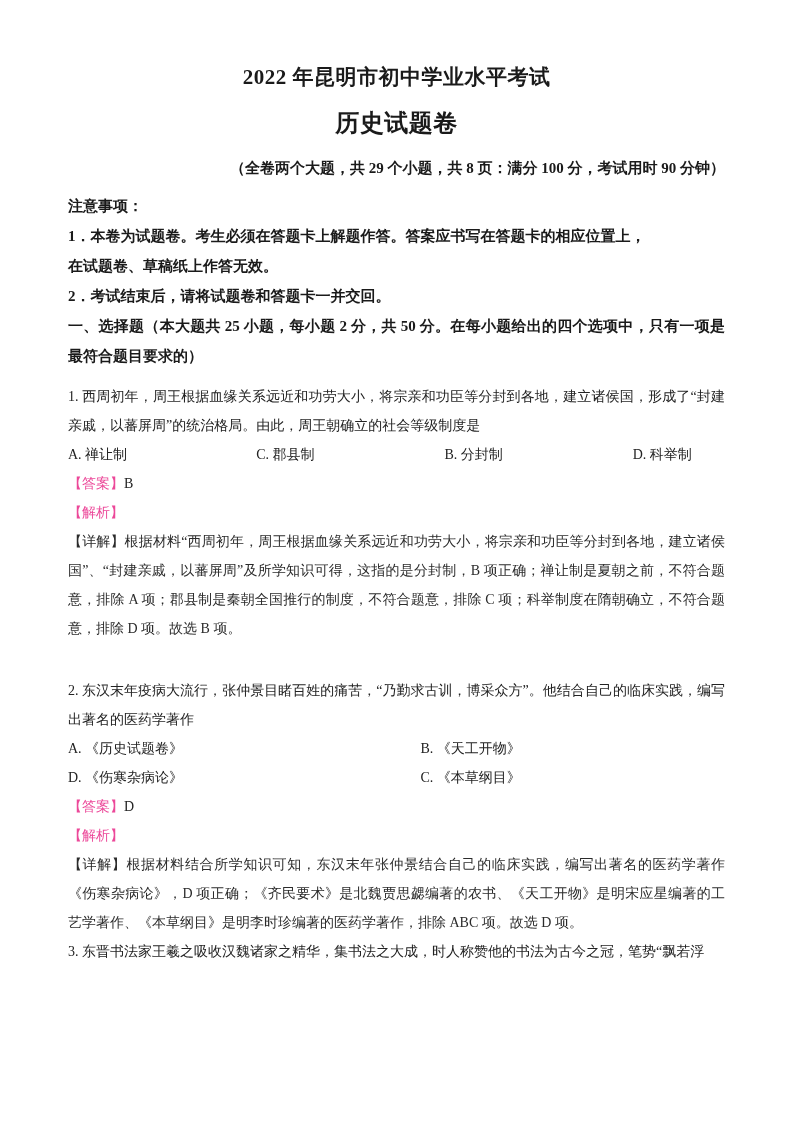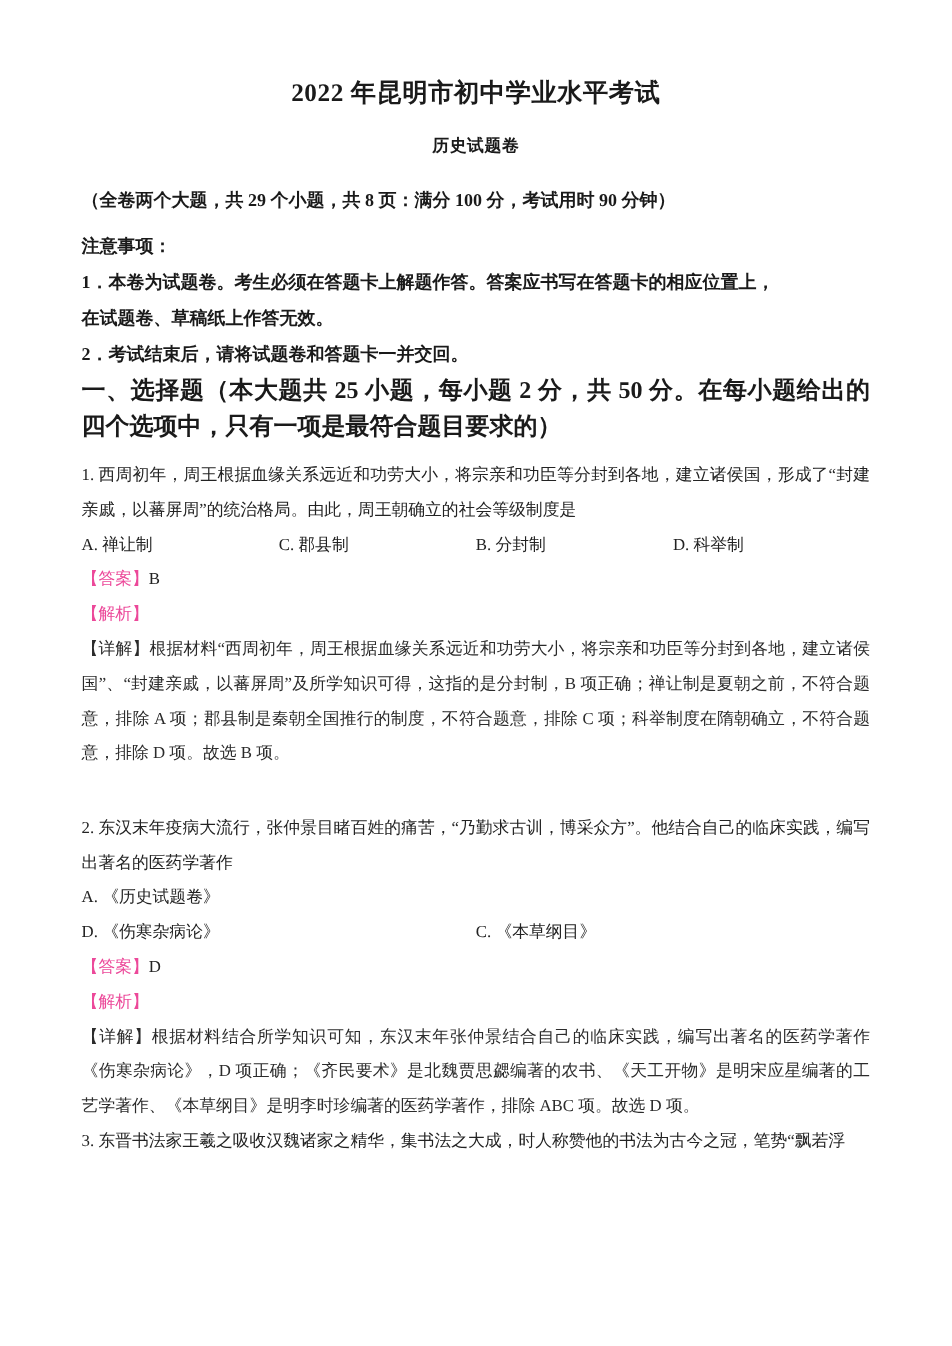--- a/index.html
+++ b/index.html
@@ -29,29 +29,29 @@
     text-align: center;
     font-size: 21px;
     font-weight: bold;
     letter-spacing: 0.5px;
     margin: 0;
     padding-top: 62px;
     line-height: 30px;
   }
   .doc-subtitle {
     text-align: center;
-    font-size: 14px;
+    font-size: 24px;
     font-weight: bold;
     letter-spacing: 0.5px;
     margin: 0;
     padding-top: 17px;
     line-height: 28px;
   }
   .doc-meta {
-    text-align: left;
+    text-align: right;
     font-size: 15px;
     font-weight: bold;
     margin: 0;
     padding-top: 18px;
     line-height: 26px;
   }
 
   
   .notice {
     padding-top: 10px;
@@ -66,21 +66,21 @@
 
   .part-title {
     text-align: center;
     font-size: 15.5px;
     font-weight: bold;
     margin: 0;
     padding-top: 10px;
     line-height: 30px;
   }
   .section-intro {
-    font-size: 20px;
+    font-size: 15px;
     font-weight: bold;
     line-height: 30px;
     margin: 0;
     text-align: justify;
     text-justify: inter-ideograph;
   }
 
   
   .q-block {
     padding-top: 11px;
@@ -91,20 +91,21 @@
     margin: 0;
     text-align: justify;
     text-justify: inter-ideograph;
     color: #232323;
   }
   .opts {
     display: flex;
     font-size: 14px;
     line-height: 29px;
     color: #232323;
+    gap: 24px;
   }
   .opts-4 > .opt { flex: 0 0 25%; }
   .opts-2 > .opt { flex: 0 0 50%; }
   .opt { white-space: nowrap; }
 
   
   .ans-line, .exp-line {
     font-size: 14px;
     line-height: 29px;
     margin: 0;
@@ -156,20 +157,21 @@
     <p class="exp-line"><span class="marker-blue">【解析】</span></p>
     <p class="detail-para"><span>【详解】</span><span>根据材料“西周初年，周王根据血缘关系远近和功劳大小，将宗亲和功臣等分封到各地，建立诸侯国”、“封建亲戚，以蕃屏周”及所学知识可得，这指的是分封制，B 项正确；禅让制是夏朝之前，不符合题意，排除 A 项；郡县制是秦朝全国推行的制度，不符合题意，排除 C 项；科举制度在隋朝确立，不符合题意，排除 D 项。故选 B 项。</span></p>
   </div>
 
   <div class="gap-md"></div>
 
   <div class="q-block">
     <p class="q-stem">2. 东汉末年疫病大流行，张仲景目睹百姓的痛苦，“乃勤求古训，博采众方”。他结合自己的临床实践，编写出著名的医药学著作</p>
     <div class="opts opts-2">
       <span class="opt">A. 《历史试题卷》</span>
+      <span class="opt">B. 《天工开物》</span>
     </div>
     <div class="opts opts-2">
       <span class="opt">D. 《伤寒杂病论》</span>
       <span class="opt">C. 《本草纲目》</span>
     </div>
     <p class="ans-line"><span class="marker-blue">【答案】</span><span>D</span></p>
     <p class="exp-line"><span class="marker-blue">【解析】</span></p>
     <p class="detail-para"><span>【详解】</span><span>根据材料结合所学知识可知，东汉末年张仲景结合自己的临床实践，编写出著名的医药学著作《伤寒杂病论》，D 项正确；《齐民要术》是北魏贾思勰编著的农书、《天工开物》是明宋应星编著的工艺学著作、《本草纲目》是明李时珍编著的医药学著作，排除 ABC 项。故选 D 项。</span></p>
   </div>
 

